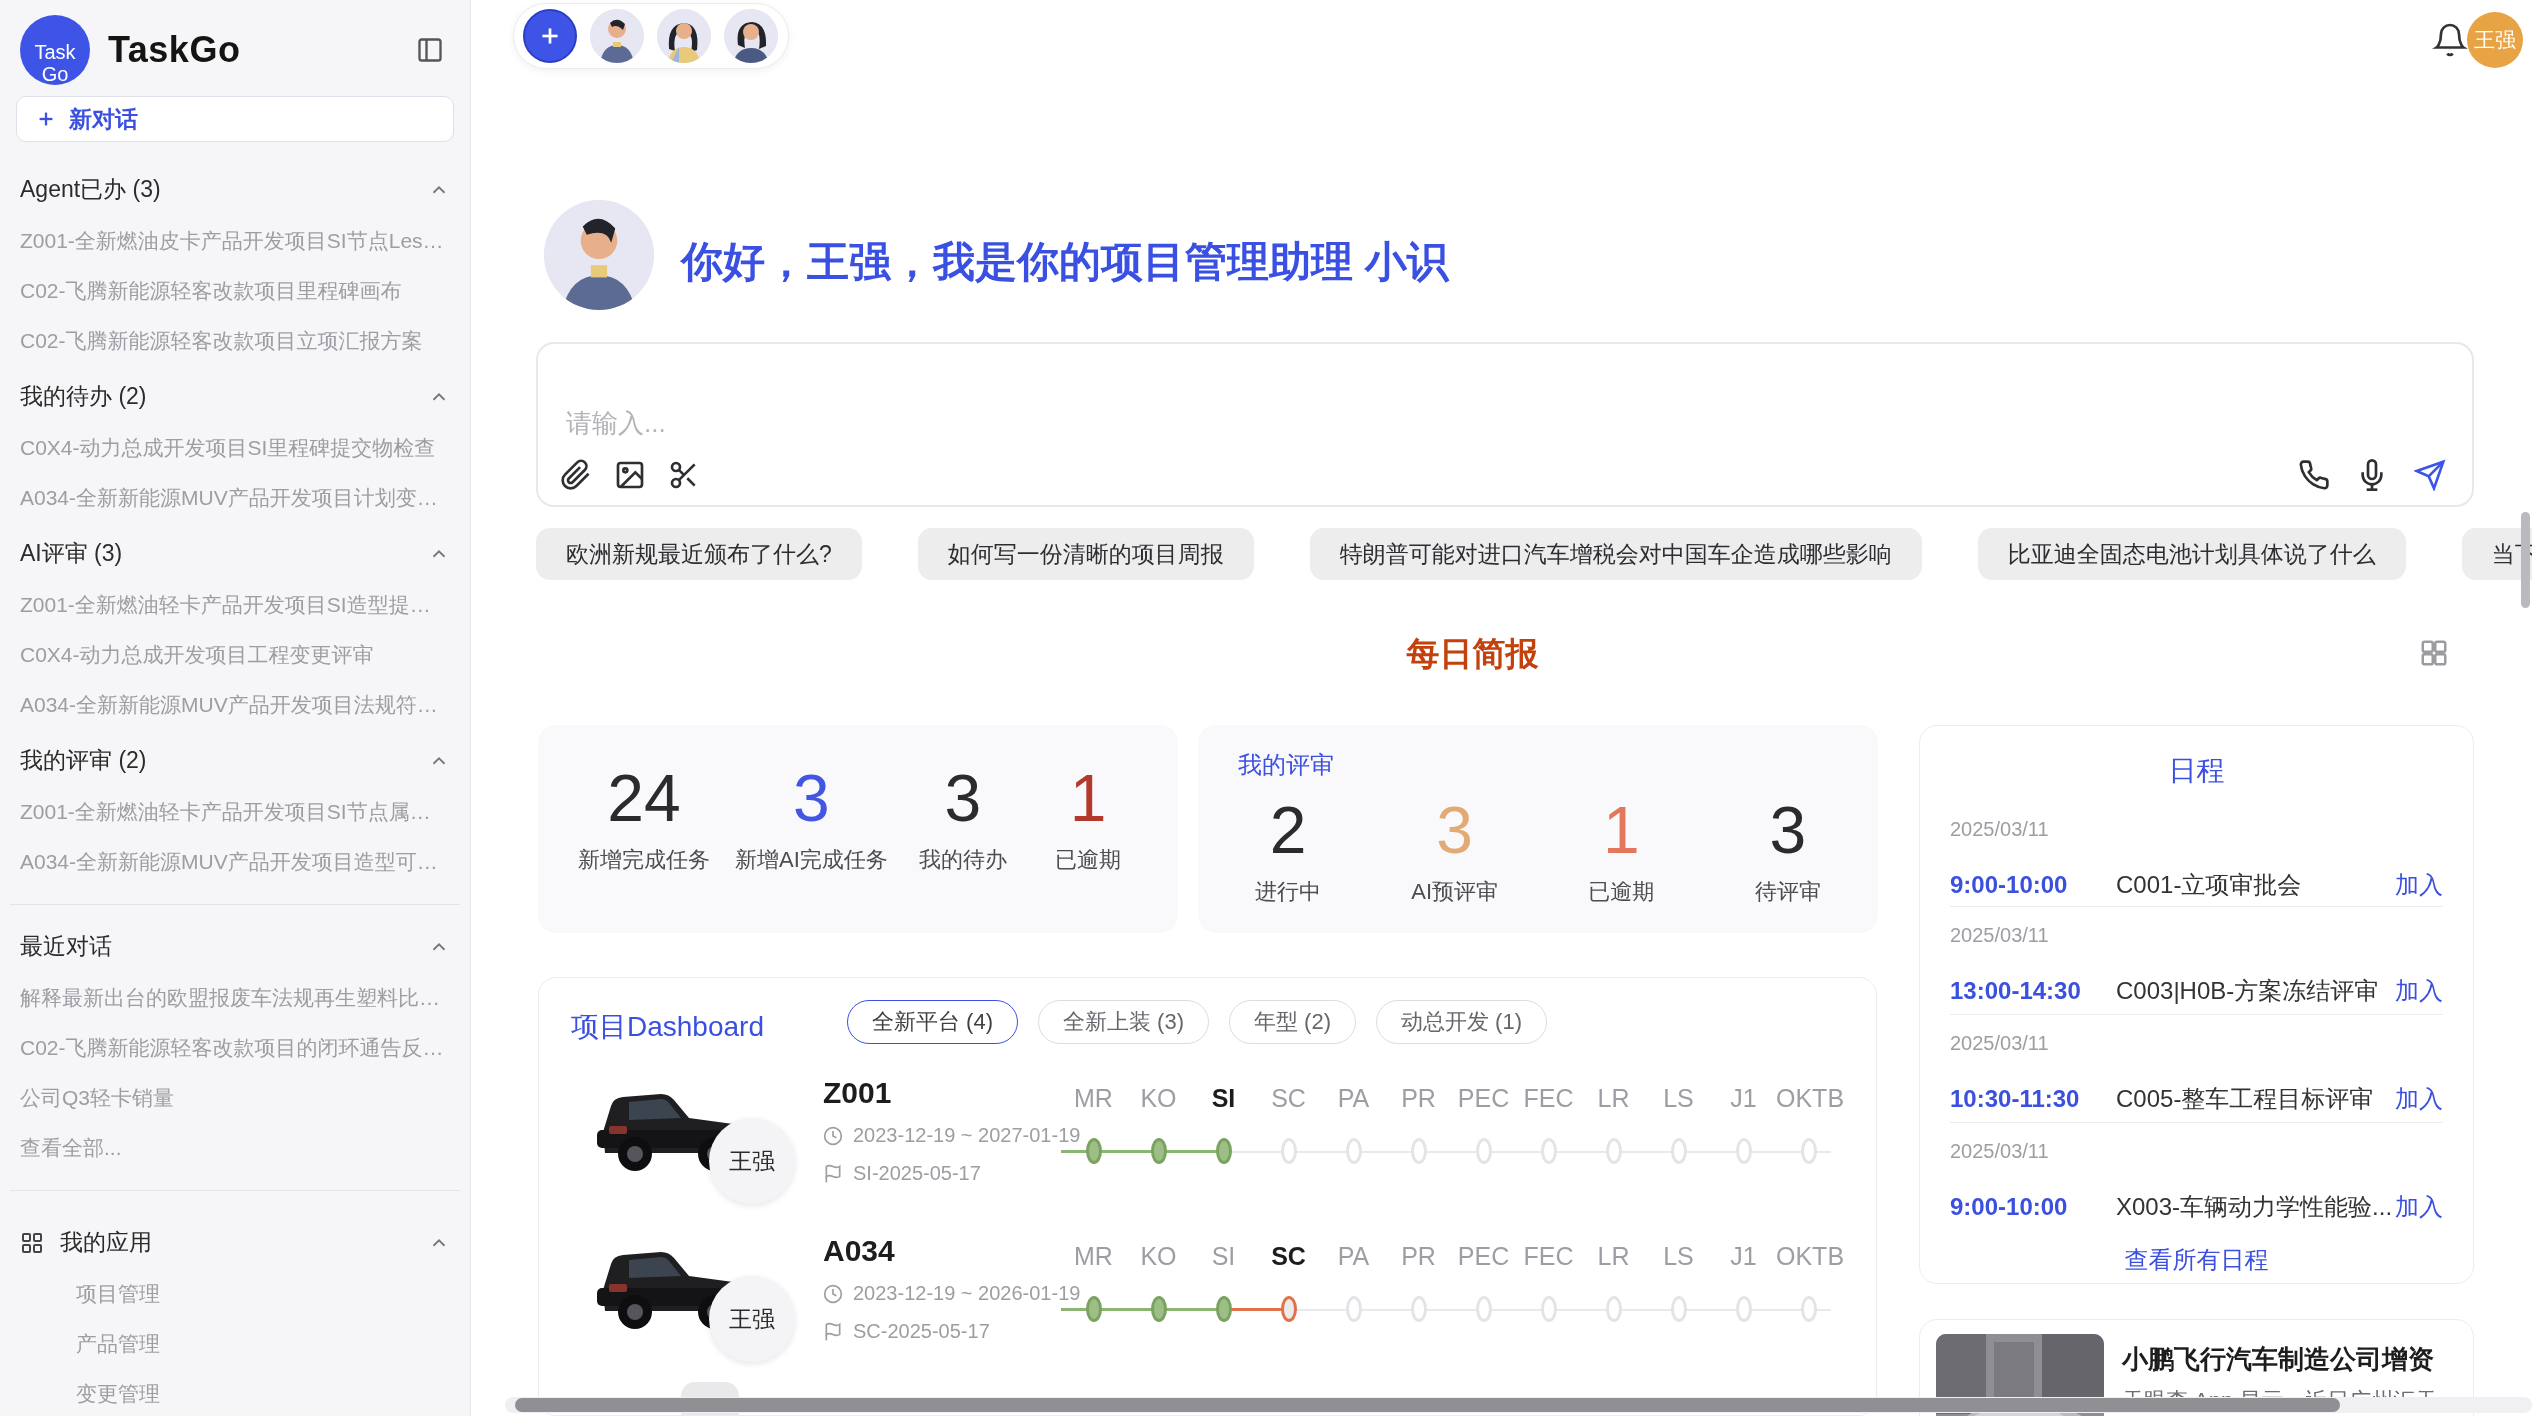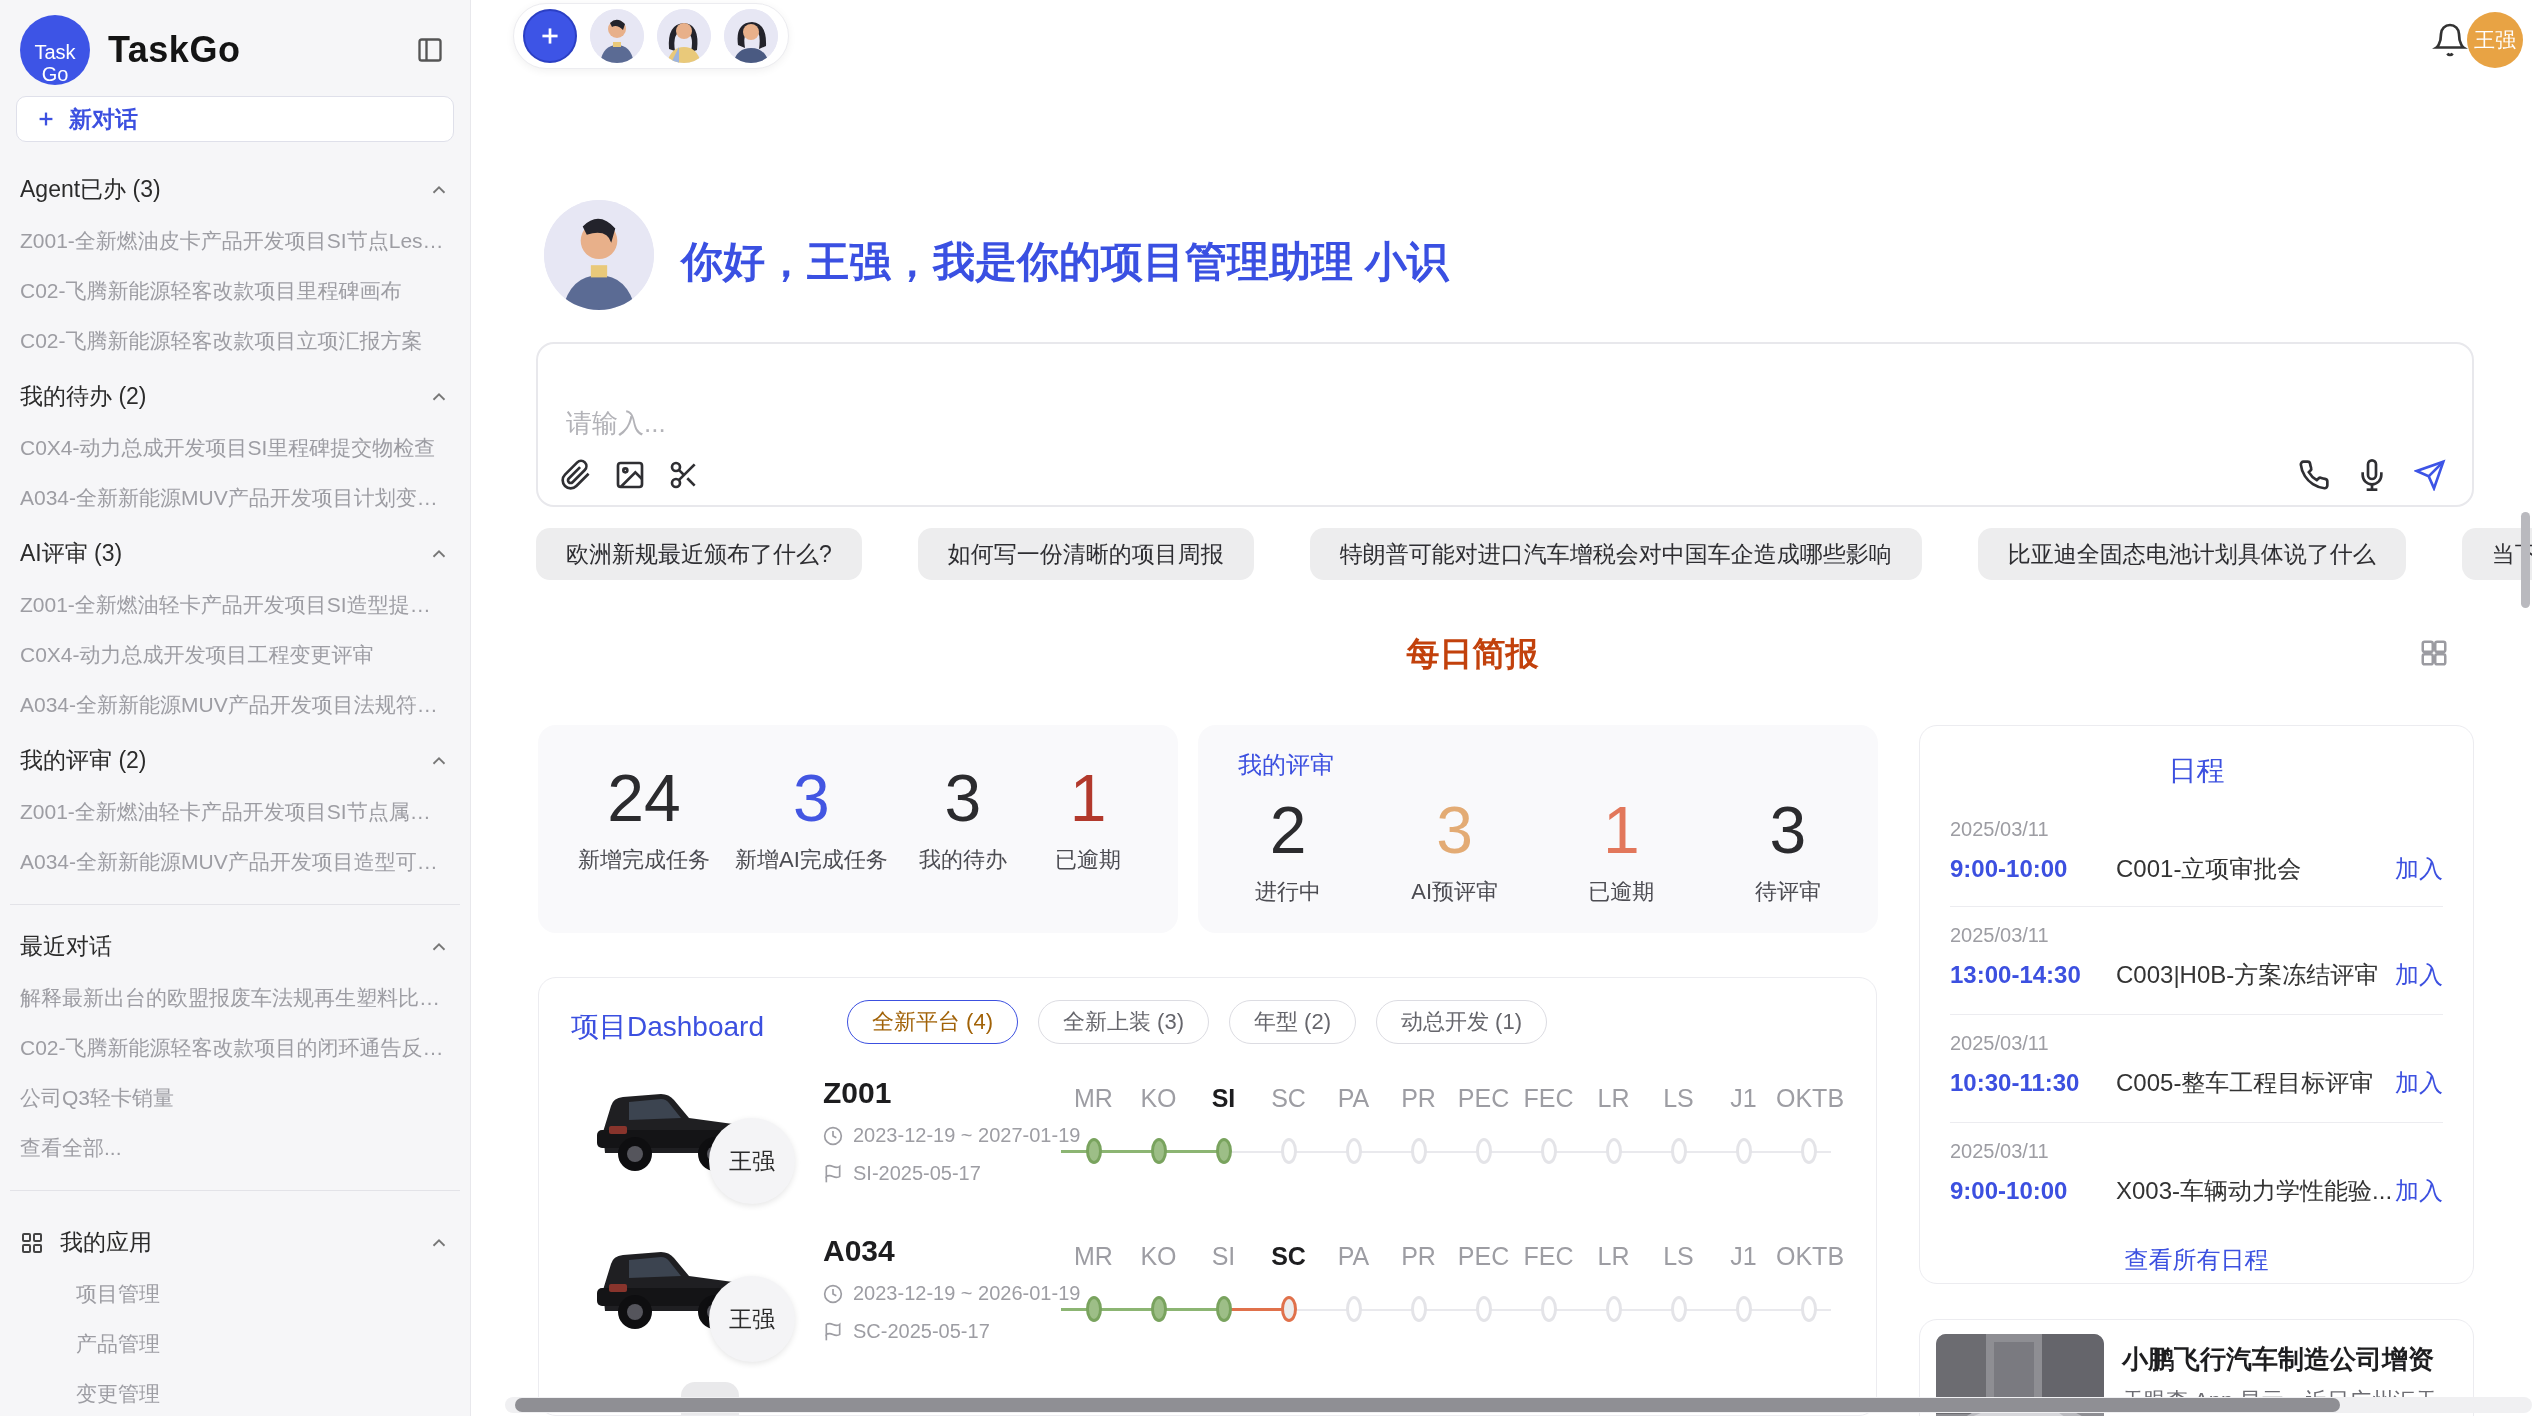--- a/index.html
+++ b/index.html
@@ -78,21 +78,21 @@
   .stat { text-align:center; min-width:100px; }
   .stat-value { font-size:66px; font-weight:500; line-height:78px; }
   .stat-label { font-size:22px; color:#4c4c52; margin-top:8px; }
 
   
   .sched-card { position:absolute; left:1448px; top:725px; width:555px; height:559px; background:#fff;
     border:1px solid #ececf0; border-radius:18px; }
   .sched-title { text-align:center; margin-top:26px; font-size:28px; color:#3c50e0; }
   .sched-entry { position:absolute; left:30px; right:30px; }
   .sched-date { font-size:20px; color:#9d9da3; }
-  .sched-line2 { display:flex; align-items:center; margin-top:12px;justify-content:flex-end; }
+  .sched-line2 { display:flex; align-items:center; margin-top:28px;justify-content:flex-end; }
   .sched-time { font-size:24px; color:#3c50e0; font-weight:600; width:160px; }
   .sched-name { font-size:24px; color:#333; flex:1; margin-left:6px; white-space:nowrap; overflow:hidden; }
   .sched-join { font-size:24px; color:#3c50e0; cursor:pointer; }
   .sched-div { position:absolute; left:30px; right:30px; height:1px; background:#ececf0; }
   .sched-viewall { position:absolute; left:0; width:100%; top:518px; text-align:center;
     font-size:24px; color:#3c50e0; cursor:pointer; }
 
   
   .news-card { position:absolute; left:1448px; top:1319px; width:555px; height:160px; background:#fff;
     border:1px solid #ececf0; border-radius:18px; overflow:hidden; }
@@ -100,21 +100,21 @@
   .news-title { position:absolute; left:202px; top:22px; font-size:26px; font-weight:700; color:#1d1d1f; }
   .news-snippet { position:absolute; left:202px; right:14px; top:66px; font-size:22px; color:#6c6c72; line-height:30px; }
 
   
   .dash-card { position:absolute; left:67px; top:977px; width:1339px; height:439px; background:#fff;
     border:1px solid #ececf0; border-radius:18px; overflow:hidden; }
   .dash-title { position:absolute; left:32px; top:30px; font-size:28px; color:#3c50e0; }
   .dash-tabs { position:absolute; left:308px; top:22px; display:flex; gap:20px; }
   .dash-tab { height:44px; border-radius:22px; border:1px solid #dcdce2; color:#66666c;
     font-size:22px; display:flex; align-items:center; padding:0 24px; cursor:pointer; background:#fff; }
-  .dash-tab.active { border-color:#3c50e0; color:#a16207; }
+  .dash-tab.active { border-color:#3c50e0; color:#404040; }
 
   .truck { position:absolute; width:168px; height:112px; }
   .owner-badge { position:absolute; width:86px; height:86px; border-radius:50%; background:#f4f4f6;
     box-shadow:0 2px 6px rgba(0,0,0,0.10); display:flex; align-items:center; justify-content:center;
     font-size:23px; color:#2b2b2b; }
   .proj-code { position:absolute; font-size:30px; font-weight:700; color:#1d1d1f; }
   .proj-meta { position:absolute; display:flex; align-items:center; gap:10px; color:#9d9da3; font-size:20px; }
   .proj-meta svg { flex:none; }
 
   .ms-area { position:absolute; left:522px; width:780px; }

